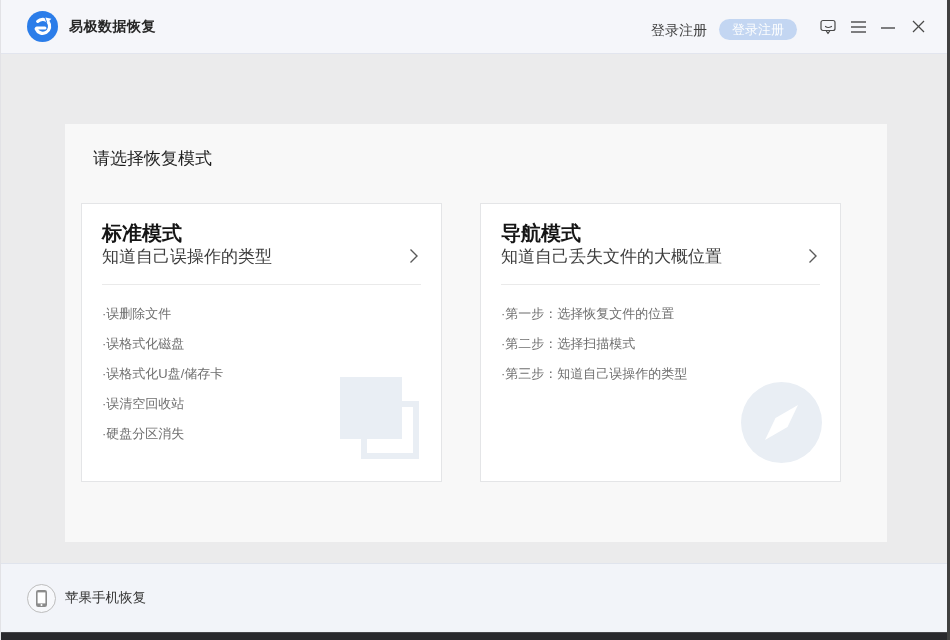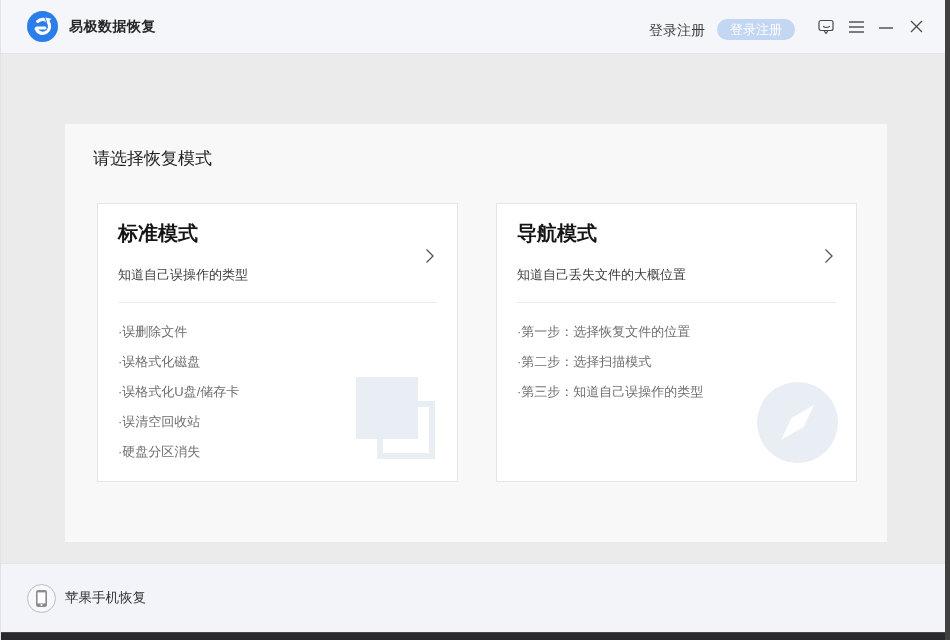--- a/index.html
+++ b/index.html
@@ -4,21 +4,21 @@
 <style>
   * { box-sizing: border-box; margin: 0; padding: 0; }
   html, body { width: 950px; height: 640px; overflow: hidden; }
   body { font-family: "Liberation Sans", sans-serif; }
 
   .window {
     width: 950px; height: 640px;
     display: flex; flex-direction: column;
     background: #ebebec;
     border-left: 1px solid #e2e2e6;
-    border-right: 5px solid #404040;
+    border-right: 3px solid #404040;
   }
 
   
   .titlebar {
     flex: 0 0 54px;
     background: #f5f6fa;
     border-bottom: 1px solid #e2e5ee;
     display: flex; align-items: center;
     padding: 0 16px 0 26px;
   }
@@ -42,28 +42,28 @@
   .main { flex: 1 1 auto; position: relative; background: #ebebec; padding-left: 24px; }
   .panel {
     position: absolute; left: 64px; top: 70px;
     width: 822px; height: 418px;
     background: #f8f8f8;
   }
   .panel-heading {
     position: absolute; left: 28px; top: 23px;
     font-size: 17px; color: #1f1f1f;
   }
-  .cards { position: absolute; left: 32px; top: 79px; display: flex; gap: 38px; }
+  .cards { position: absolute; left: 16px; top: 79px; display: flex; gap: 38px; }
   .card {
     width: 361px; height: 279px;
     background: #ffffff; border: 1px solid #e4e5e7;
     position: relative; padding: 0 20px; cursor: pointer;
   }
   .card-title { margin-top: 16px; font-size: 20px; line-height: 27px; font-weight: bold; color: #151515; }
-  .card-sub { margin-top: 18px; font-size: 13px; line-height: 19px; color: #3d3d3d; }
+  .card-sub { margin-top: 0; font-size: 17px; line-height: 19px; color: #3d3d3d; }
   .card-divider { margin-top: 18px; border-bottom: 1px solid #eaeaea; }
   .card-list { margin-top: 14px; list-style: none; }
   .card-list li { font-size: 13px; line-height: 30px; color: #6f6f6f; }
   .chevron { position: absolute; right: 22px; top: 44px; width: 10px; height: 16px; }
 
   
   .wm-squares { position: absolute; left: 258px; top: 173px; width: 84px; height: 88px; pointer-events: none; }
   .wm-sq-outline {
     position: absolute; left: 21px; top: 24px;
     width: 58px; height: 58px;

